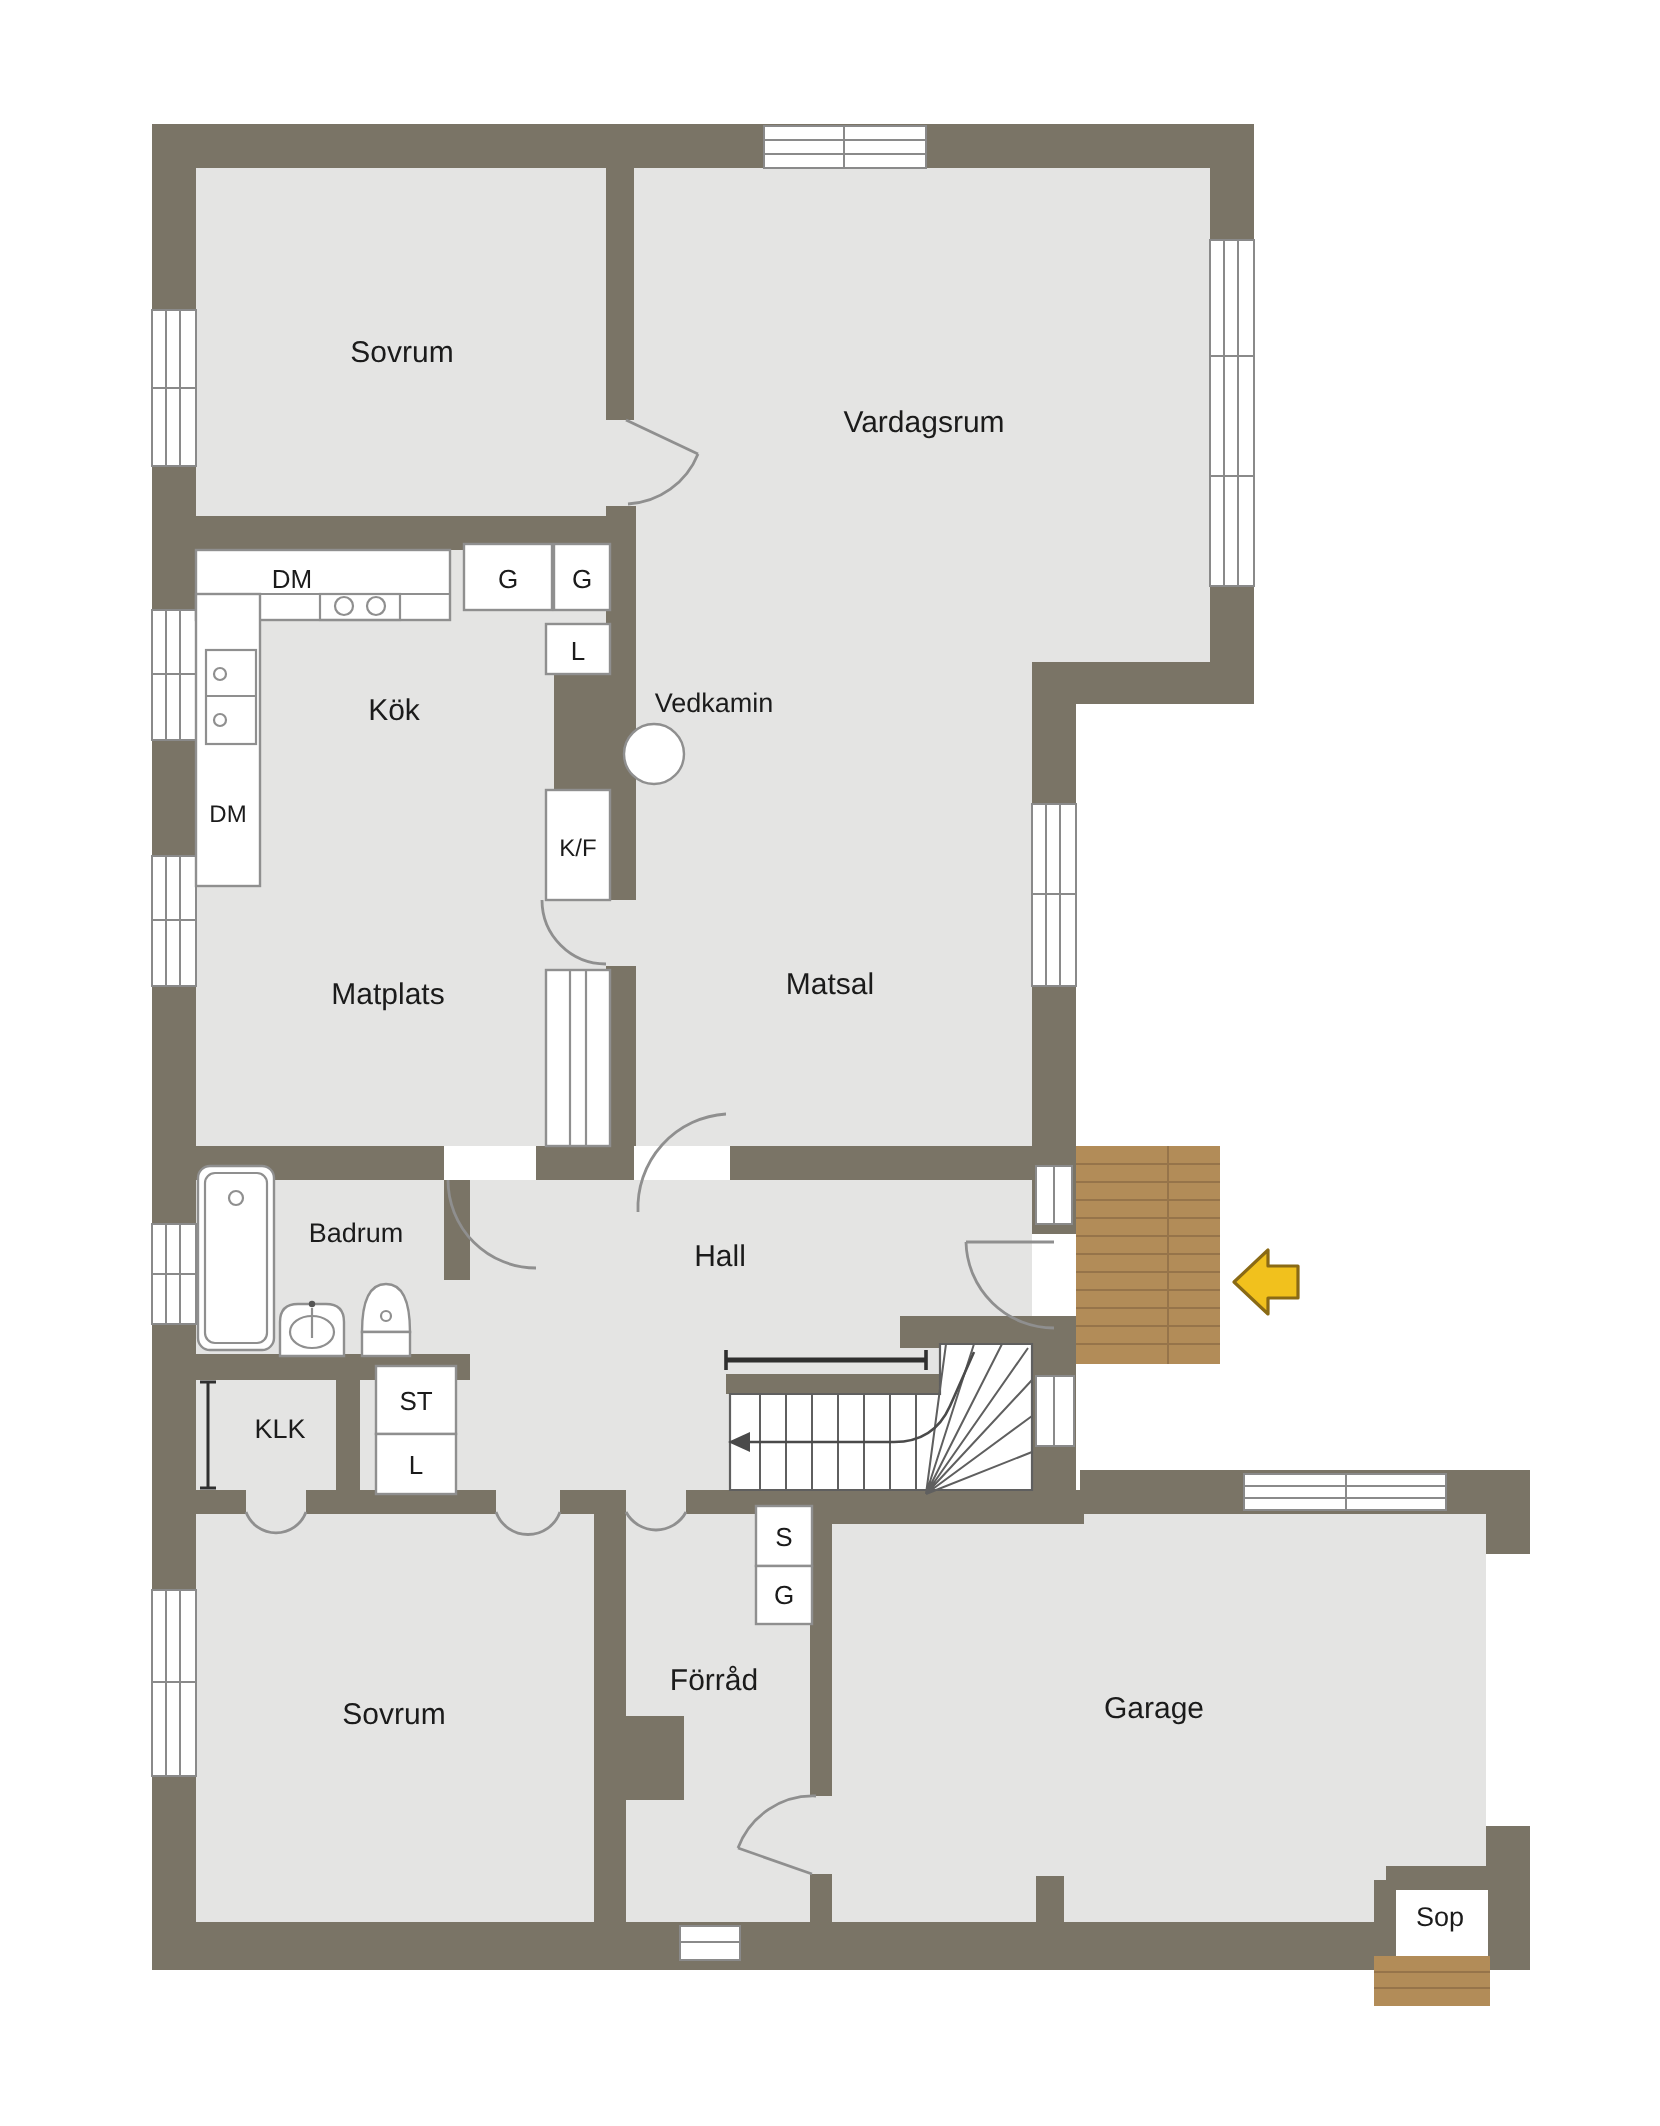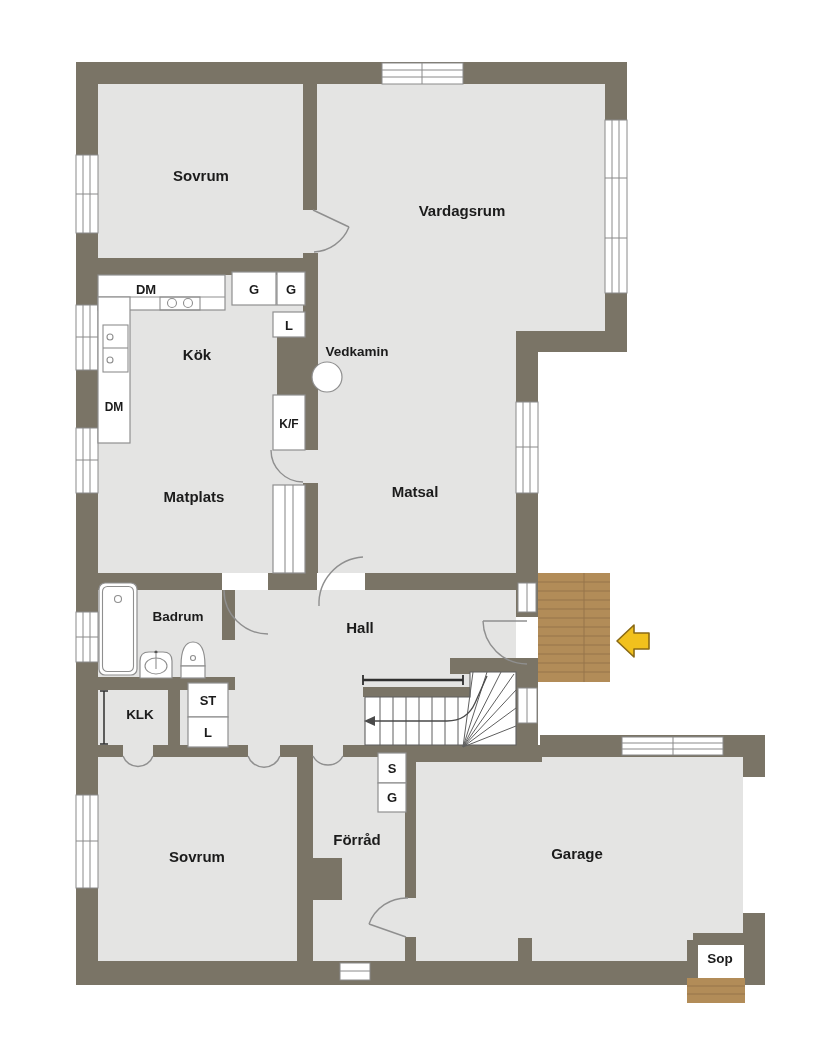--- a/index.html
+++ b/index.html
@@ -1,17 +1,17 @@
 <!DOCTYPE html>
 <html style="--wall: #7a7466; --floor: #e4e4e3; --deck: #b28c58; --deck_line: #96744a; --arrow_fill: #f1c11d; --arrow_stroke: #8a6a15;"><head>
 <meta charset="utf-8">
 <style>
   html,body{margin:0;padding:0;background:#ffffff;}
   .page{width:701px;height:1063px;position:relative;background:#c4b5fd;
-        font-family:"Liberation Sans", sans-serif;font-weight:bold;}
+        font-family:"Liberation Sans", sans-serif;}
   svg{display:block;}
   .floor{fill:var(--floor,#e4e4e3);}
   .wall{fill:var(--wall,#7a7466);}
   .win{fill:#ffffff;stroke:#8a8a8a;stroke-width:1;}
   .winline{stroke:#8a8a8a;stroke-width:1;fill:none;}
   .whitebox{fill:#ffffff;stroke:#8f8f8f;stroke-width:1.2;}
   .plainwhite{fill:#ffffff;stroke:none;}
   .fixline{stroke:#8f8f8f;stroke-width:1.1;fill:none;}
   .stair{fill:#ffffff;stroke:#5f5f5f;stroke-width:1.1;}
   .stairline{stroke:#5f5f5f;stroke-width:1;fill:none;}

